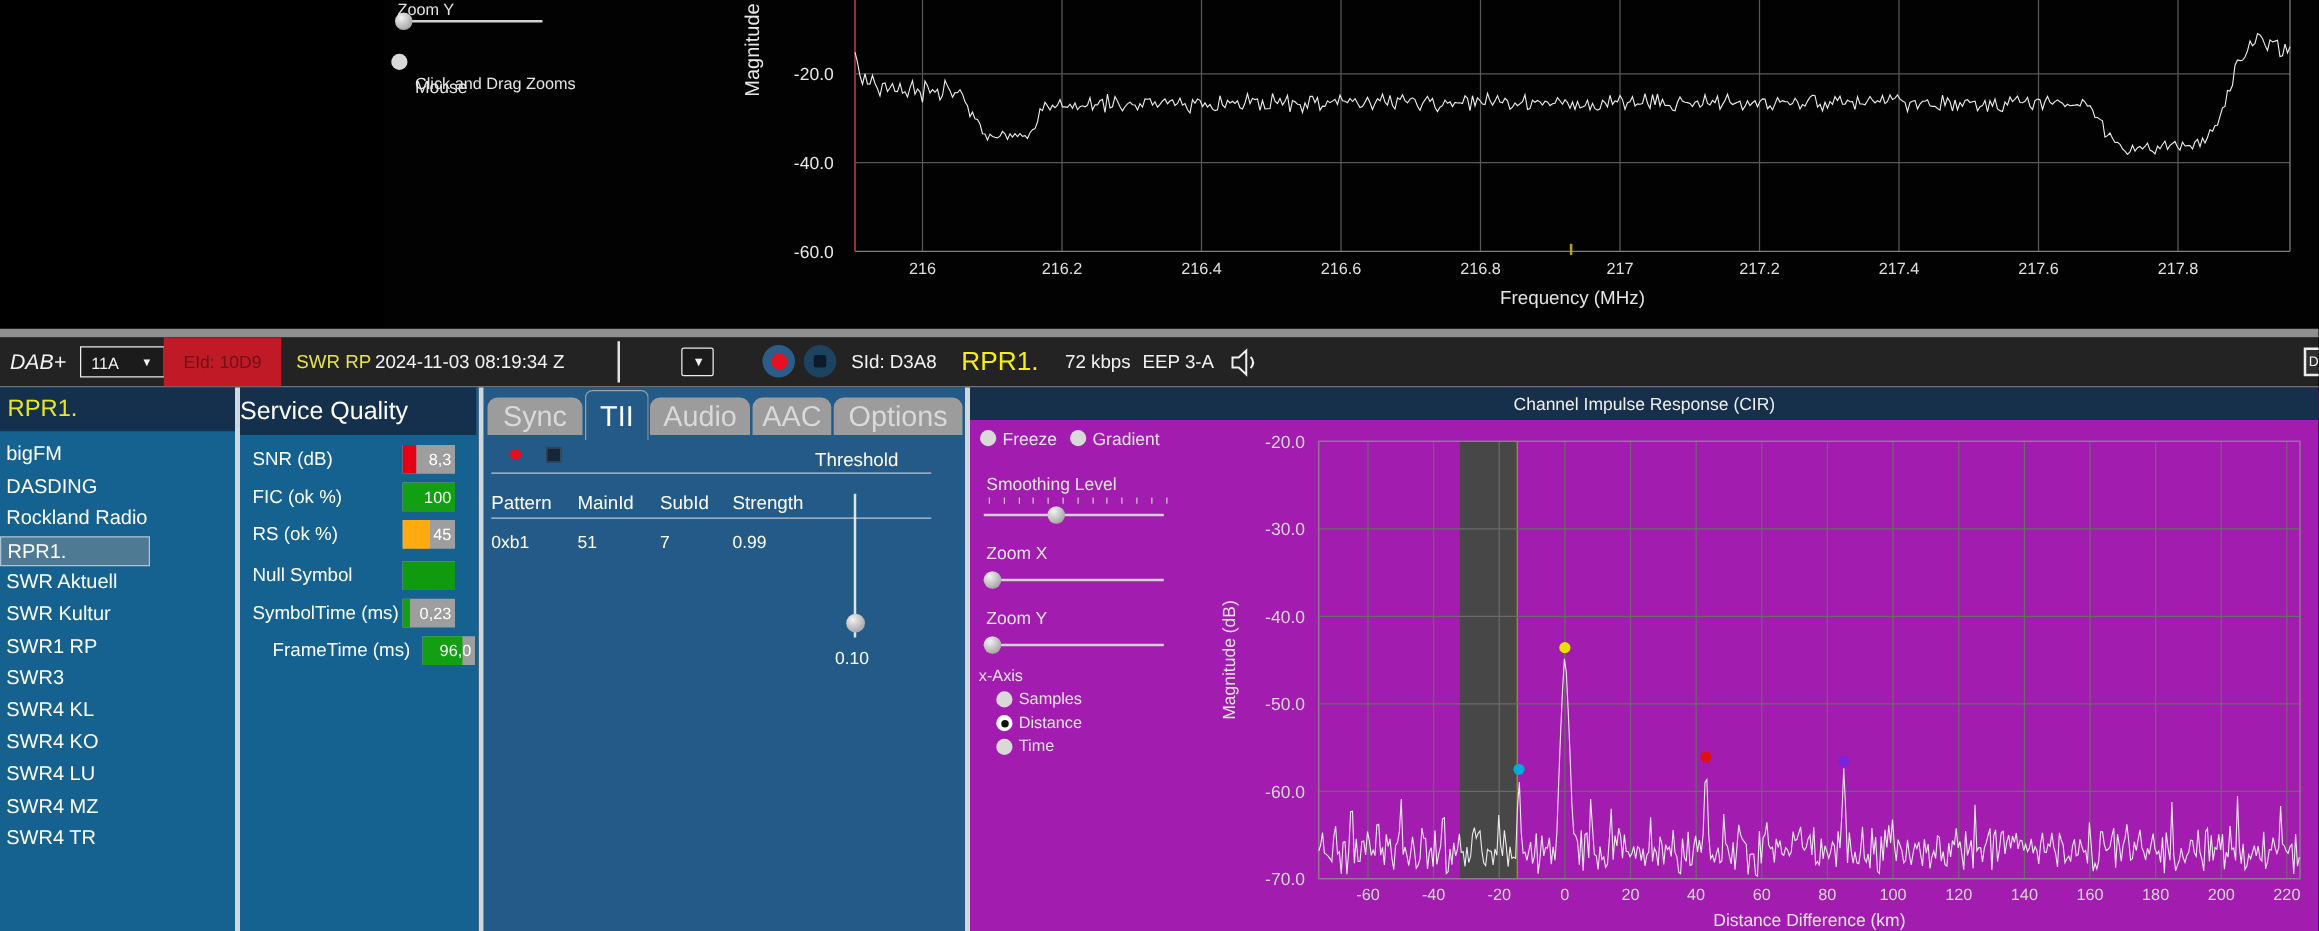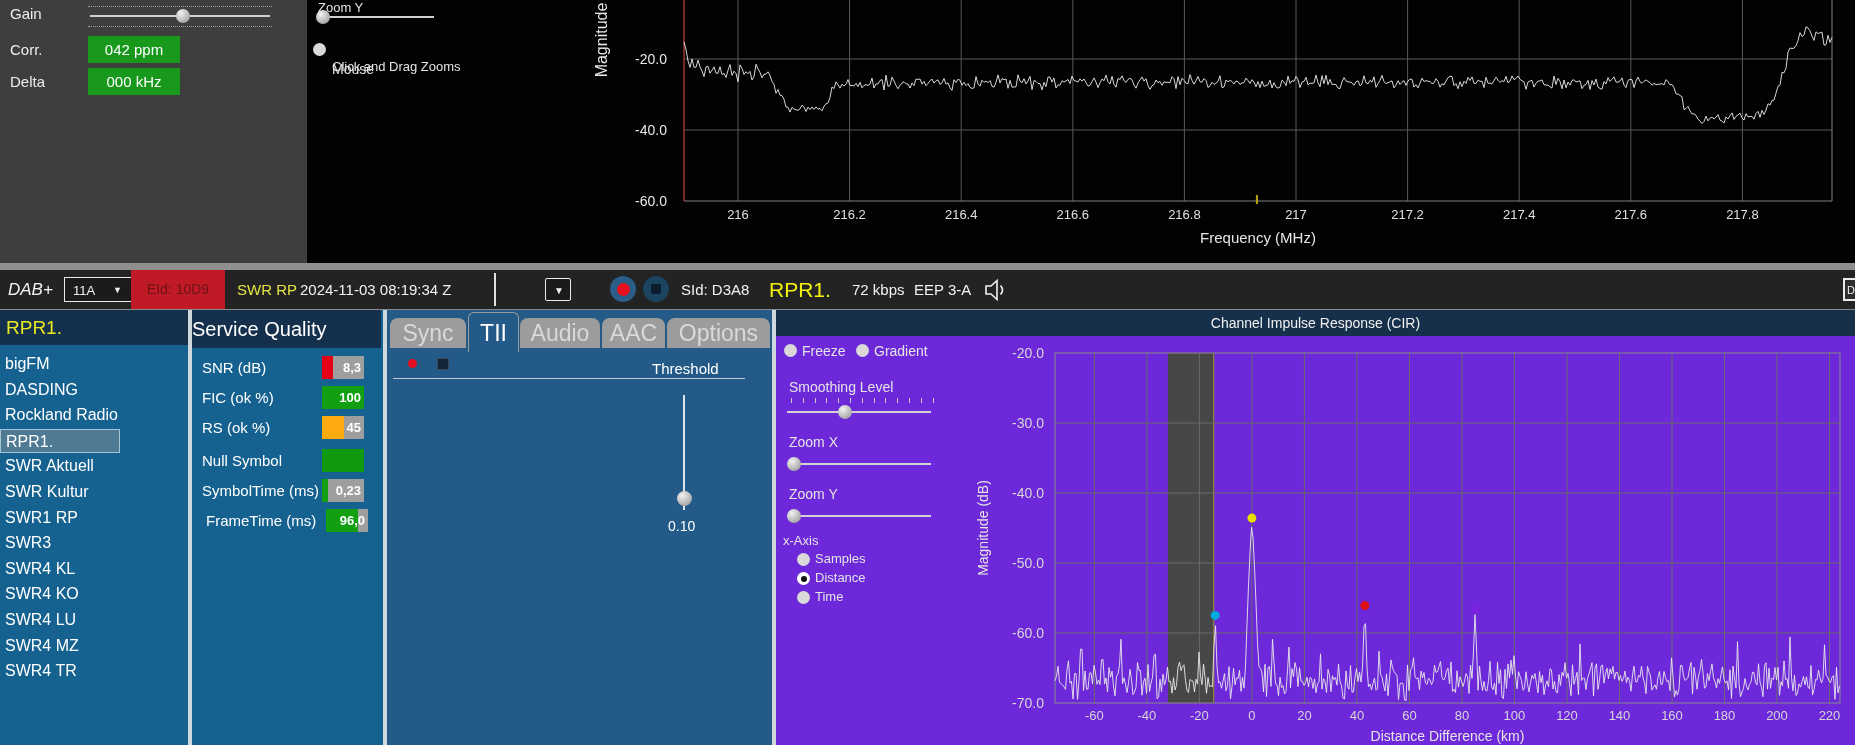--- a/index.html
+++ b/index.html
@@ -38,43 +38,30 @@
   .station-item.selected{background:#4f7a94;border:1px solid #a8c4d4;width:120px;}
   #tii-panel{background:#235a88;}
   .tab{top:8px;height:30px;background:#9c9c9c;color:#d9d9d9;border-radius:8px 8px 0 0;
        font-size:23px;text-align:center;line-height:30px;box-sizing:border-box;}
   .tab.active{top:2px;height:40px;line-height:40px;background:#235a88;color:#fff;
        border:1px solid #9c9c9c;border-bottom:none;z-index:2;border-radius:6px 6px 0 0;}
   .tii-text{font-size:15px;color:#fff;}
   .sq-row-label{font-size:15px;color:#fff;line-height:23px;}
   .sq-bar{left:130px;width:42px;height:23px;background:#9e9e9e;overflow:hidden;}
   .sq-fill{position:absolute;left:0;top:0;height:23px;}
-  .sq-val{position:absolute;right:3px;top:0;height:23px;line-height:23px;font-size:13px;color:#fff;font-weight:bold;}
-  #cir-panel{background:#6d28d9;}
+  .sq-val{position:absolute;right:3px;top:0;height:23px;line-height:23px;font-size:13px;color:#fff;}
+  #cir-panel{background:#a21caf;}
   #cir-title{background:#16304b;color:#f0f0f0;font-size:14px;text-align:center;line-height:26px;}
   svg text{font-family:"Liberation Sans",sans-serif;}
 </style>
 </head>
 <body>
 
 <div id="app">
 
-  <div class="abs" id="tuner-panel">
-    <span class="abs tuner-label" style="left:10px;top:5px;">Gain</span>
-    <div class="abs" style="left:88px;top:4px;width:184px;height:24px;">
-      <div class="abs dotted-line" style="left:0;top:2px;width:184px;"></div>
-      <div class="abs dotted-line" style="left:0;top:22px;width:184px;"></div>
-      <div class="abs slider-line" style="left:2px;top:11px;width:180px;height:2px;"></div>
-      <div class="abs slider-thumb" style="left:88px;top:5px;"></div>
-    </div>
-    <span class="abs tuner-label" style="left:10px;top:41px;">Corr.</span>
-    <div class="abs green-box" style="left:88px;top:36px;">042 ppm</div>
-    <span class="abs tuner-label" style="left:10px;top:73px;">Delta</span>
-    <div class="abs green-box" style="left:88px;top:68px;">000 kHz</div>
-  </div>
 
   <div class="abs" id="spectrum-zone">
     <span class="abs ctl-label" style="left:11px;top:0;">Zoom Y</span>
     <div class="abs slider-line" style="left:13px;top:16px;width:114px;height:2px;"></div>
     <div class="abs slider-thumb" style="left:9px;top:10px;"></div>
     <div class="abs radio" style="left:6px;top:43px;"></div>
     <span class="abs ctl-label" style="left:25px;top:41px;font-size:14px;margin-top:20px;">Mouse</span>
     <span class="abs ctl-label" style="left:25px;top:59px;">Click and Drag Zooms</span>
     <svg class="abs" id="spectrum-svg" style="left:253px;top:0;" width="1295" height="258">
         <line x1="178.0" y1="0" x2="178.0" y2="201" stroke="#585858" stroke-width="1"></line>
@@ -193,21 +180,21 @@
             <div class="sq-fill" style="width: 42px; background: rgb(15, 154, 15);"></div>
           </div>
         </div>
         <div class="abs" style="left: 0px; top: 169px; width: 191px; height: 23px;">
           <div class="abs sq-row-label" style="left: 10px; top: 0px;">SymbolTime (ms)</div>
           <div class="abs sq-bar">
             <div class="sq-fill" style="width: 6px; background: rgb(18, 160, 18);"></div>
             <div class="sq-val">0,23</div>
           </div>
         </div>
-        <div class="abs" style="left: 4px; top: 199px; width: 225px; height: 23px;">
+        <div class="abs" style="left: 16px; top: 199px; width: 225px; height: 23px;">
           <div class="abs sq-row-label" style="left: 10px; top: 0px;">FrameTime (ms)</div>
           <div class="abs sq-bar">
             <div class="sq-fill" style="width: 32px; background: rgb(18, 160, 18);"></div>
             <div class="sq-val">96,0</div>
           </div>
         </div>
       </div>
   </div>
   <div class="abs vdivider" style="left:383px;top:310px;width:4px;height:435px;"></div>
 
@@ -216,20 +203,31 @@
         <div class="abs tab" style="left: 3px; width: 76px;">Sync</div>
         <div class="abs tab active" style="left: 81px; width: 51px;">TII</div>
         <div class="abs tab" style="left: 133px; width: 80px;">Audio</div>
         <div class="abs tab" style="left: 215px; width: 63px;">AAC</div>
         <div class="abs tab" style="left: 280px; width: 103px;">Options</div>
       </div>
     <div class="abs" style="left:21px;top:49px;width:9px;height:9px;border-radius:50%;background:#e01020;"></div>
     <div class="abs" style="left:50px;top:48px;width:10px;height:10px;background:#15253a;border:1px solid #3a4a5a;"></div>
     <div class="abs" style="left:6px;top:68px;width:352px;height:0;border-top:1px solid #b8c8d4;"></div>
     <span class="abs tii-text" style="left:265px;top:50px;">Threshold</span>
+    <div class="abs" id="tii-table" style="left:0;top:0;width:260px;height:435px;">
+        <div class="abs tii-text" style="left: 6px; top: 84px;">Pattern</div>
+        <div class="abs tii-text" style="left: 75px; top: 84px;">MainId</div>
+        <div class="abs tii-text" style="left: 141px; top: 84px;">SubId</div>
+        <div class="abs tii-text" style="left: 199px; top: 84px;">Strength</div>
+        <div class="abs" style="left: 6px; top: 104px; width: 352px; height: 0px; border-top: 1px solid rgb(184, 200, 212);"></div>
+        <div class="abs tii-text" style="left: 6px; top: 115px; font-size: 14px;">0xb1</div>
+        <div class="abs tii-text" style="left: 75px; top: 115px; font-size: 14px;">51</div>
+        <div class="abs tii-text" style="left: 141px; top: 115px; font-size: 14px;">7</div>
+        <div class="abs tii-text" style="left: 199px; top: 115px; font-size: 14px;">0.99</div>
+      </div>
     <div class="abs" style="left:296px;top:85px;width:2px;height:115px;background:#dde6ec;"></div>
     <div class="abs slider-thumb" style="left:290px;top:181px;width:15px;height:15px;"></div>
     <span class="abs" style="left:281px;top:208px;font-size:14px;color:#fff;">0.10</span>
   </div>
   <div class="abs vdivider" style="left:772px;top:310px;width:4px;height:435px;"></div>
 
   <div class="abs" id="cir-panel" style="left:776px;top:310px;width:1079px;height:435px;">
     <div class="abs" id="cir-title" style="left:0;top:0;width:1079px;height:26px;">Channel Impulse Response (CIR)</div>
     <div class="abs radio" style="left:8px;top:34px;"></div>
     <span class="abs ctl-label" style="left:26px;top:33px;font-size:14px;">Freeze</span>

